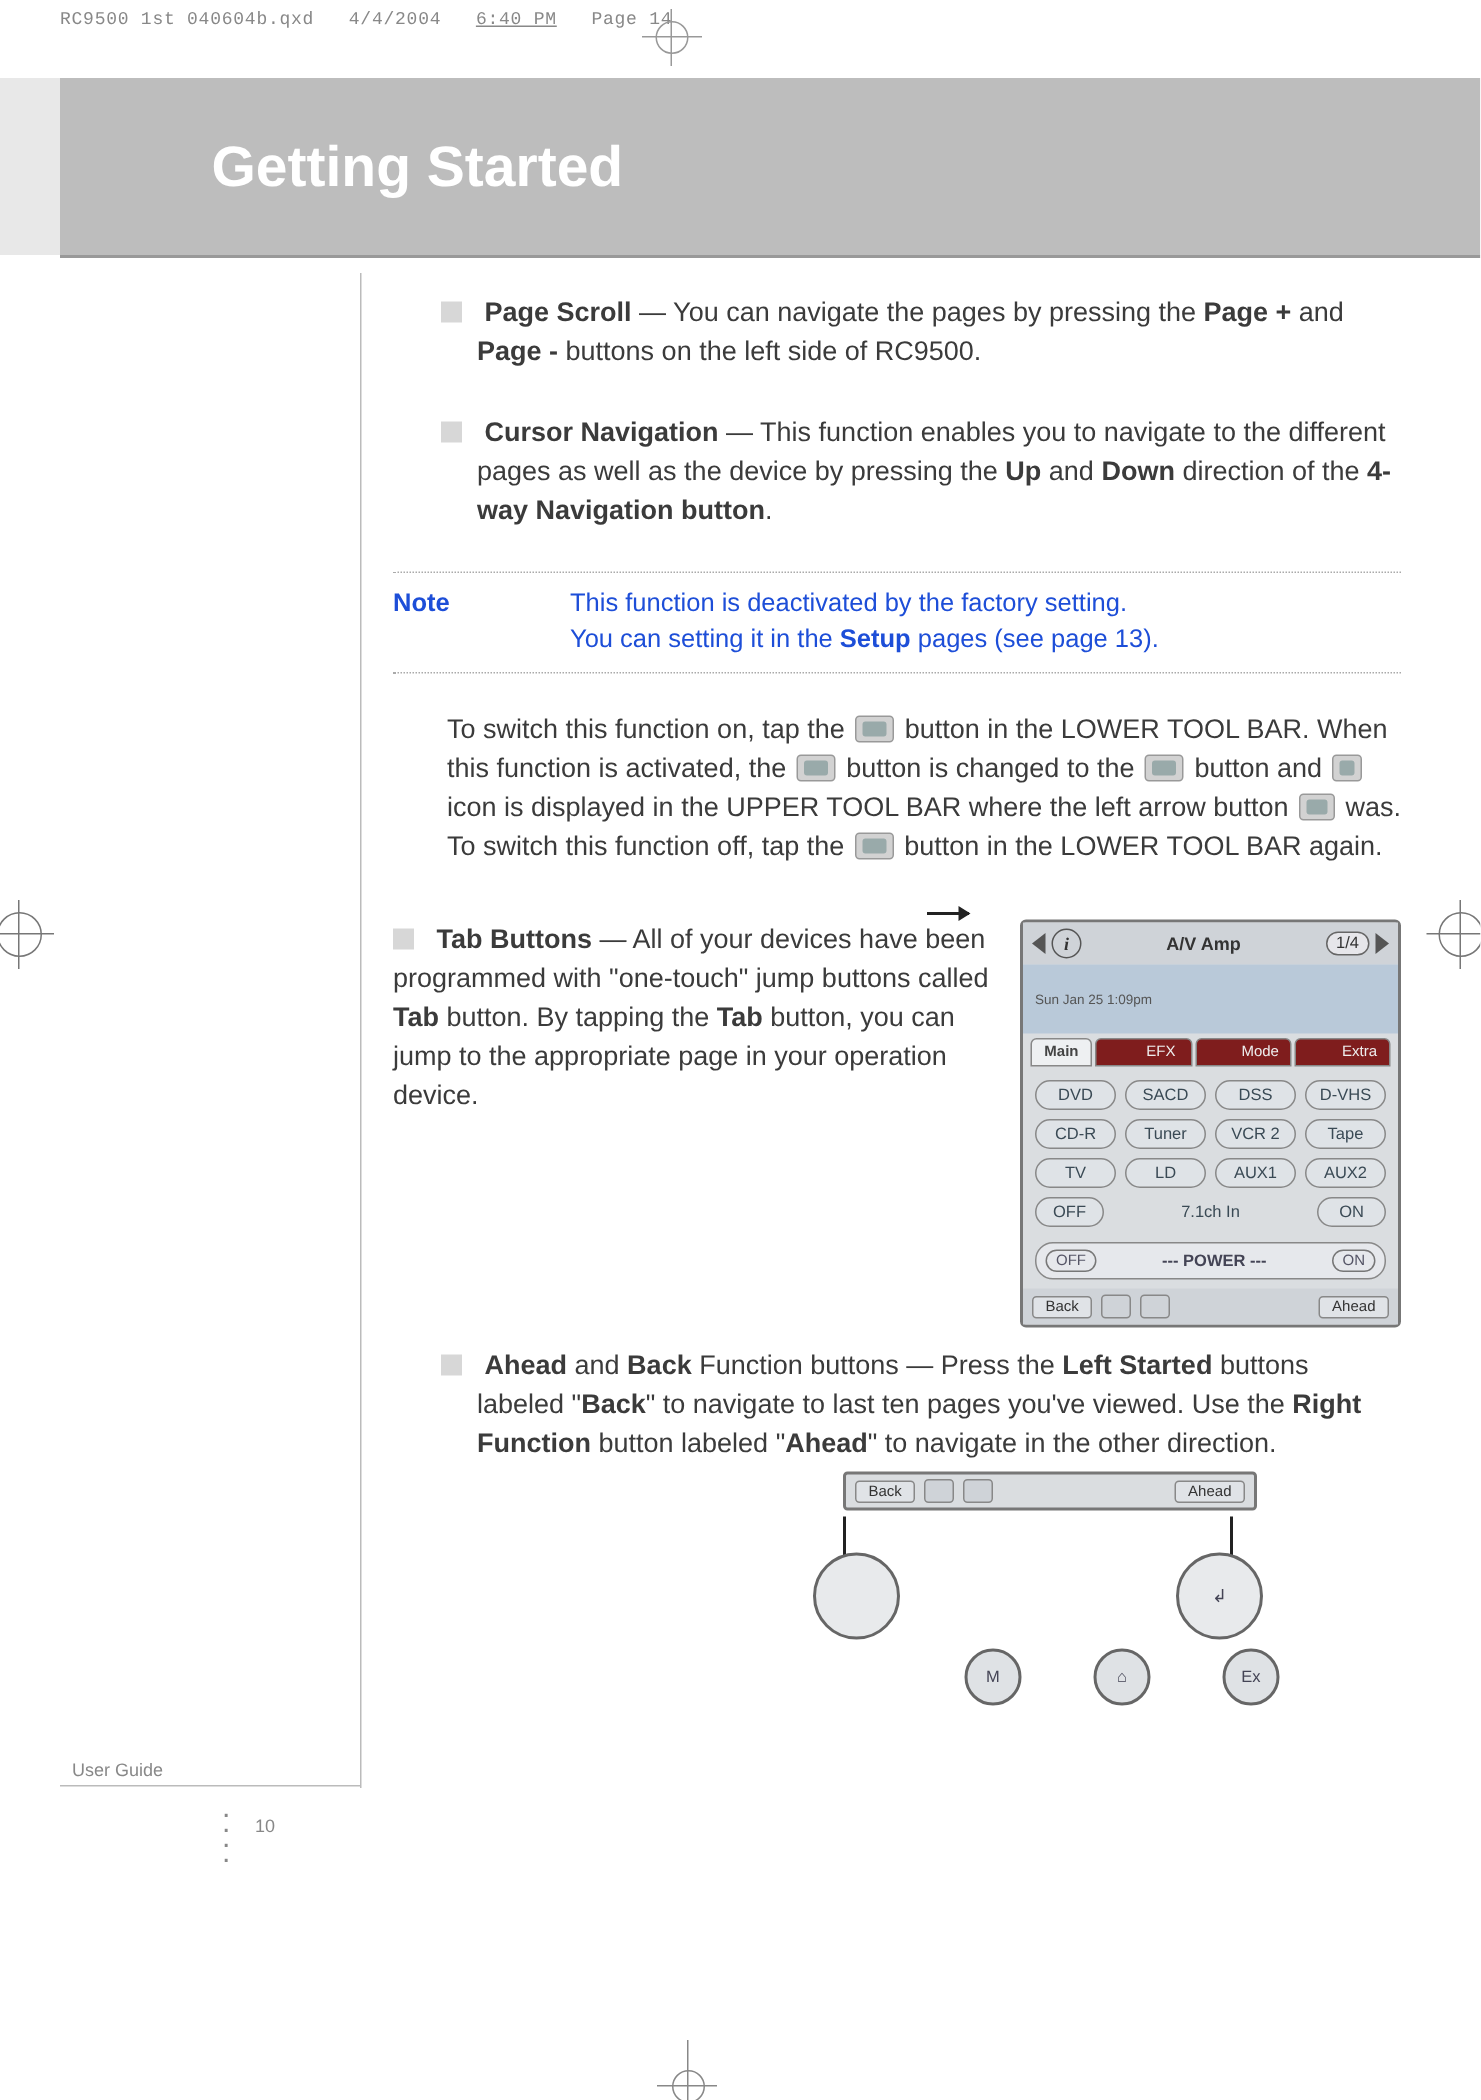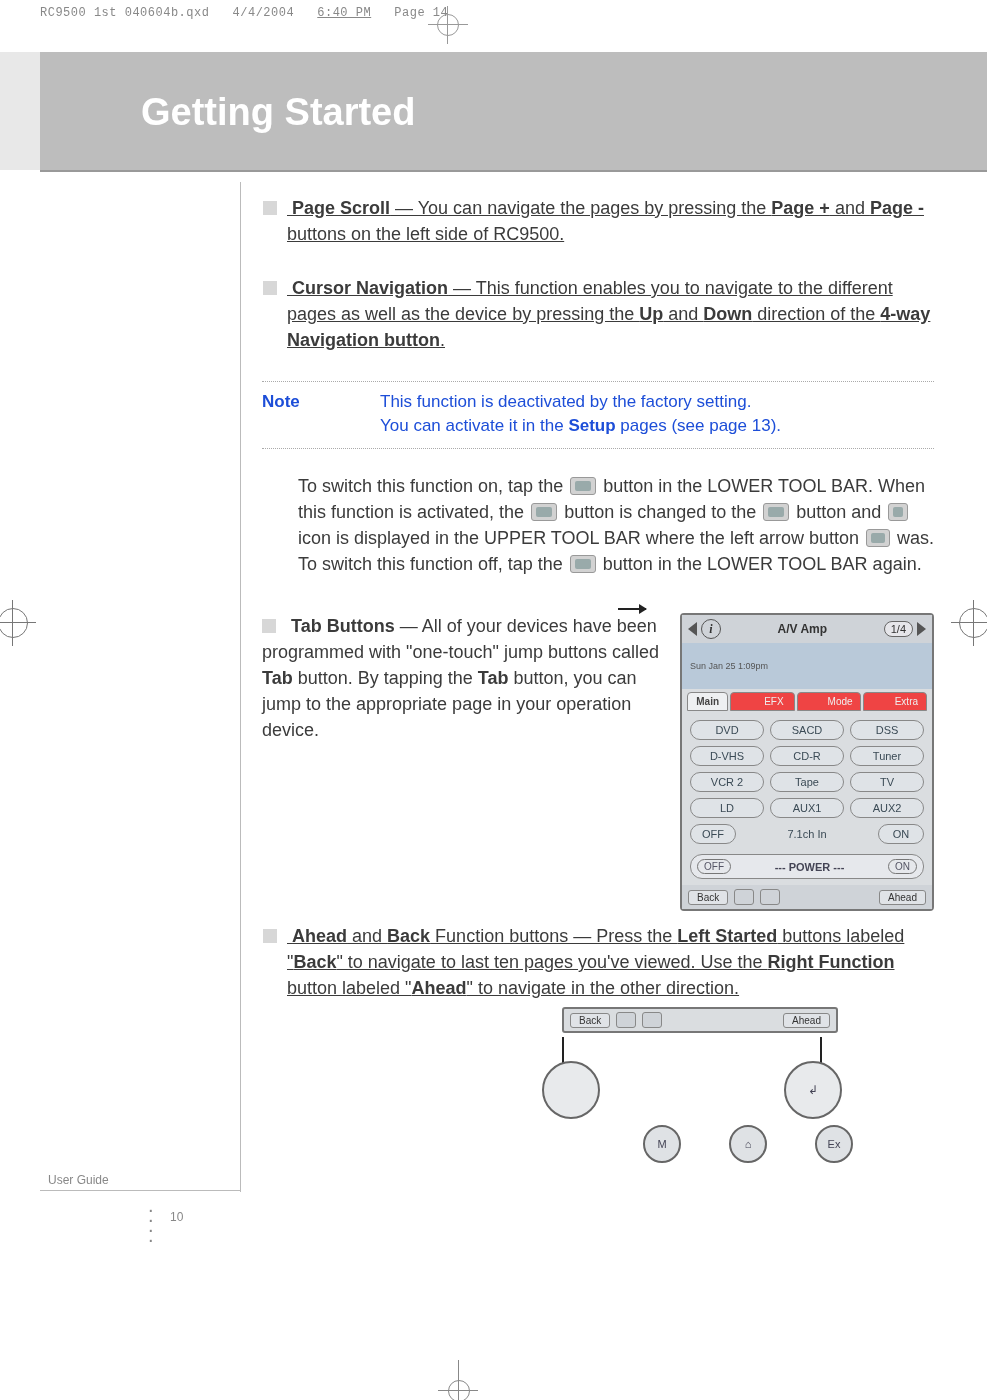--- a/index.html
+++ b/index.html
@@ -19,21 +19,21 @@
   .user-guide{position:absolute;top:1173px;left:48px;font:12px Arial;color:#888;}
   .ug-rule{position:absolute;top:1190px;left:40px;width:200px;height:1px;background:#bbb;}
   .pg-num{position:absolute;top:1210px;left:170px;font:12px Arial;color:#888;}
   .dots{position:absolute;top:1200px;left:148px;color:#888;font:20px/10px Arial;letter-spacing:0;}
   
   .vsep{position:absolute;top:182px;left:240px;width:1px;height:1010px;background:#bbb;}
   
   .body{position:absolute;top:195px;left:262px;width:672px;}
   .sq{display:inline-block;width:14px;height:14px;background:#d7d7d7;vertical-align:-1px;margin-right:10px;}
   .sq-dark{display:inline-block;width:16px;height:16px;background:#555;vertical-align:-2px;margin-right:10px;}
-  .para{font:18px/26px Arial;color:#3b3b3b;margin:0 0 28px 25px;text-indent:-24px;text-decoration:underline;}
+  .para{font:18px/26px Arial;color:#3b3b3b;margin:0 0 28px 56px;text-indent:-24px;}
   .para .lead{font-weight:bold;font-family:Arial;}
   .note-wrap{border-top:1px dotted #aaa;border-bottom:1px dotted #aaa;padding:8px 0 10px 0;margin:4px 0 24px 0;}
   .note-row{display:flex;font:17px/24px Arial;color:#1d4ed8;gap:40px;}
   .note-label{width:78px;font-weight:bold;flex:none;}
   .note-body{flex:1;}
   .switch-para{font:18px/26px Arial;color:#3b3b3b;margin:0 0 36px 36px;}
   .icon{display:inline-block;width:24px;height:16px;background:#d2d2d2;border:1px solid #999;border-radius:3px;vertical-align:-3px;margin:0 2px;position:relative;}
   .icon::after{content:"";position:absolute;inset:3px 4px;background:#9aa;border-radius:2px;}
   .icon.sm{width:18px;height:16px;}
   .icon.arrow-l{width:22px;}
@@ -46,22 +46,22 @@
   .tri{width:0;height:0;border-top:7px solid transparent;border-bottom:7px solid transparent;}
   .tri.l{border-right:9px solid #555;}
   .tri.r{border-left:9px solid #555;}
   .circ{width:18px;height:18px;border:1.5px solid #555;border-radius:50%;display:flex;align-items:center;justify-content:center;font:italic bold 12px Georgia;}
   .dev-title{flex:1;text-align:center;font-weight:bold;}
   .pill{border:1.5px solid #666;border-radius:10px;padding:1px 6px;font-size:11px;background:#e6e6ea;}
   .dev-date{padding:18px 8px;font:9px Arial;color:#555;background:#b9c9d9;}
   .dev-tabs{display:flex;gap:2px;padding:3px 5px;}
   .dtab{flex:1;text-align:center;font:10px Arial;padding:3px 0;border:1px solid #888;border-radius:4px 4px 0 0;background:#c6cbd2;color:#444;}
   .dtab.active{background:#eef0f2;font-weight:bold;}
-  .dtab.dark{background:#ef4444;color:#eee;padding-left:23px;}
-  .dev-grid{display:grid;grid-template-columns:repeat(3,1fr);gap:6px;padding:6px 8px;}
+  .dtab.dark{background:#7f1d1d;color:#eee;padding-left:23px;}
+  .dev-grid{display:grid;grid-template-columns:repeat(4,1fr);gap:6px;padding:6px 8px;}
   .dbtn{border:1px solid #888;border-radius:11px;padding:3px 0;text-align:center;font:11px Arial;background:#dfe3e7;color:#3a4a55;}
   .dev-row71{display:flex;gap:6px;padding:0 8px 6px;}
   .dev-row71 .dbtn.sm{flex:0 0 44px;}
   .dev-row71 .mid{flex:1;text-align:center;align-self:center;font:11px Arial;color:#3a4a55;}
   .dev-power{margin:4px 8px 6px;border:1px solid #888;border-radius:12px;padding:4px 6px;display:flex;align-items:center;background:#e6e8ec;}
   .dev-power .cap{border:1px solid #777;border-radius:10px;padding:1px 6px;font:10px Arial;color:#556;}
   .dev-power .midp{flex:1;text-align:center;font:bold 11px Arial;color:#445;}
   .dev-bot{display:flex;align-items:center;gap:6px;padding:4px 6px;background:#cfd3d8;}
   .bot-tab{border:1px solid #888;border-radius:3px;padding:1px 8px;font:10px Arial;background:#e0e3e7;}
   .bot-ic{width:18px;height:14px;border:1px solid #888;border-radius:3px;background:#cfd3d8;}
@@ -137,21 +137,21 @@
     <p class="para">
       <span class="sq"></span>
       <span class="lead">Cursor Navigation</span><span> — This function enables you to navigate to the different pages as well as the device by pressing the </span><b>Up</b><span> and </span><b>Down</b><span> direction of the </span><b>4-way Navigation button</b><span>.</span>
     </p>
 
     <div class="note-wrap">
       <div class="note-row">
         <div class="note-label">Note</div>
         <div class="note-body">
           <span>This function is deactivated by the factory setting.</span><br>
-          <span>You can activate it in the </span><b>Setup</b><span> pages (see page 13).</span>
+          <span>You can setting it in the </span><b>Setup</b><span> pages (see page 13).</span>
         </div>
       </div>
     </div>
 
     <p class="switch-para">
       <span>To switch this function on, tap the </span><span class="icon"></span><span> button in the LOWER TOOL BAR. When this function is activated, the </span><span class="icon"></span><span> button is changed to the </span><span class="icon"></span><span> button and </span><span class="icon sm"></span><span> icon is displayed in the UPPER TOOL BAR where the left arrow button </span><span class="icon arrow-l"></span><span> was. To switch this function off, tap the </span><span class="icon"></span><span> button in the LOWER TOOL BAR again.</span>
     </p>
 
     <div class="tab-row">
       <div class="tab-text">

